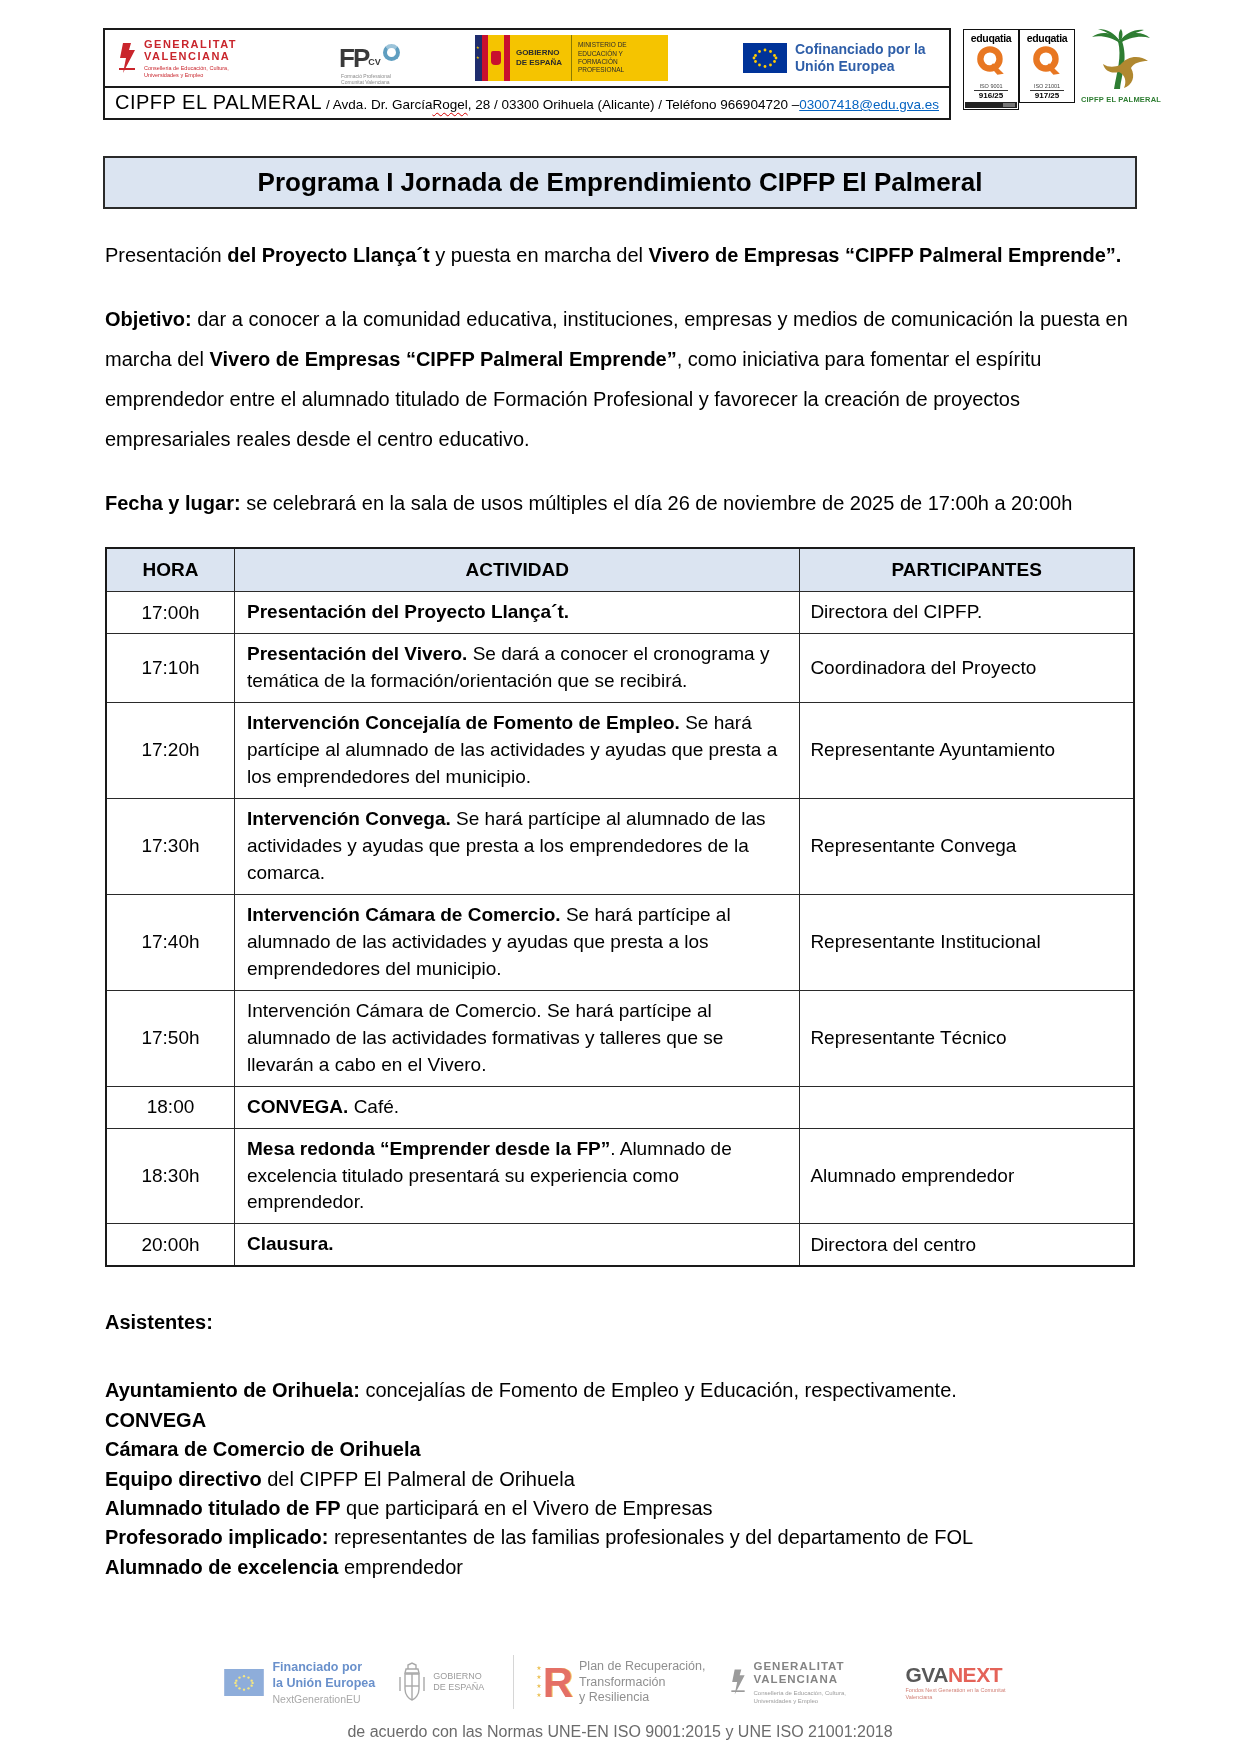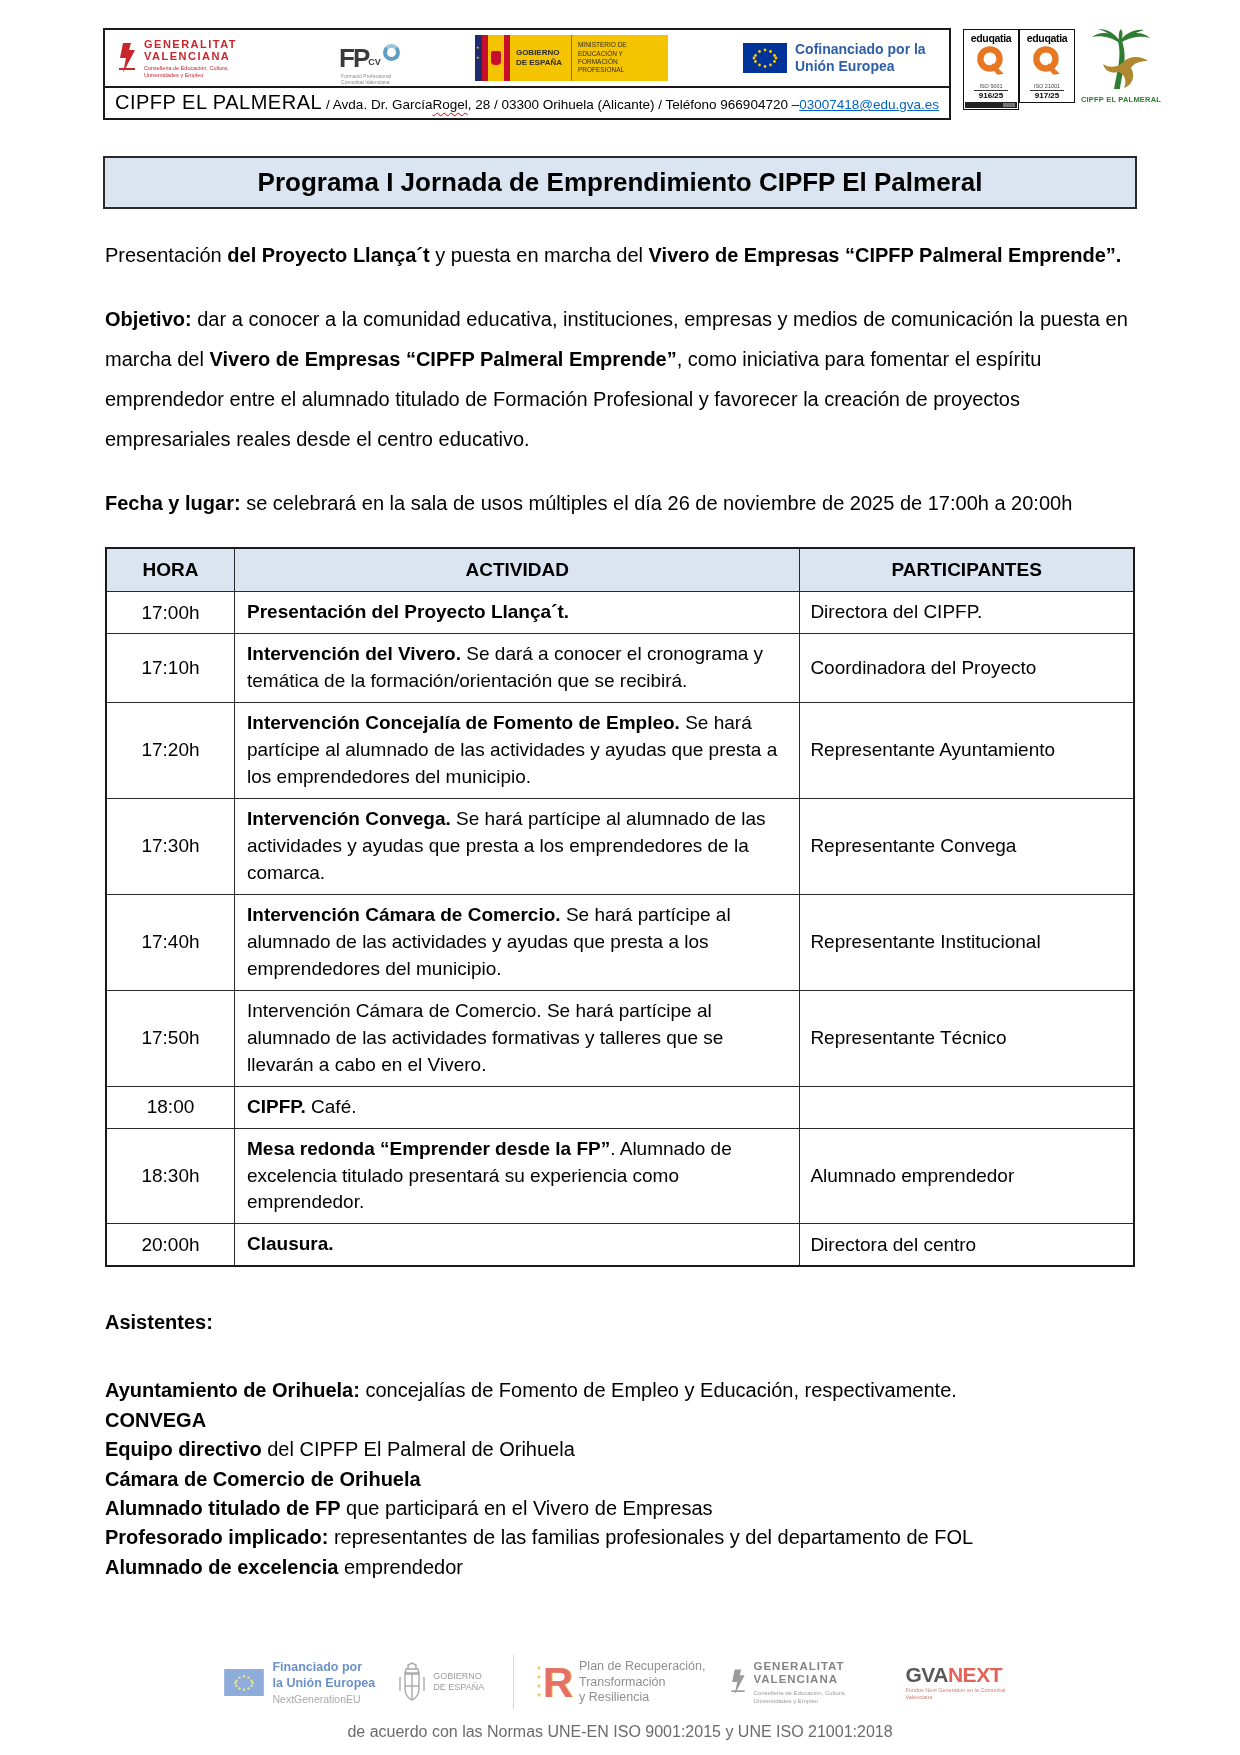--- a/index.html
+++ b/index.html
@@ -244,21 +244,21 @@
       </tr>
     </thead>
     <tbody>
       <tr class="r1">
         <td class="hora">17:00h</td>
         <td class="act"><span style="font-weight: bold;">Presentación del Proyecto Llança´t.</span></td>
         <td class="part">Directora del CIPFP.</td>
       </tr>
       <tr>
         <td class="hora">17:10h</td>
-        <td class="act"><span style="font-weight: bold;">Intervención del Vivero.</span><span> Se dará a conocer el cronograma y temática de la formación/orientación que se recibirá.</span></td>
+        <td class="act"><span style="font-weight: bold;">Presentación del Vivero.</span><span> Se dará a conocer el cronograma y temática de la formación/orientación que se recibirá.</span></td>
         <td class="part">Coordinadora del Proyecto</td>
       </tr>
       <tr>
         <td class="hora">17:20h</td>
         <td class="act"><span style="font-weight: bold;">Intervención Concejalía de Fomento de Empleo.</span><span> Se hará partícipe al alumnado de las actividades y ayudas que presta a los emprendedores del municipio.</span></td>
         <td class="part">Representante Ayuntamiento</td>
       </tr>
       <tr>
         <td class="hora">17:30h</td>
         <td class="act"><span style="font-weight: bold;">Intervención Convega.</span><span> Se hará partícipe al alumnado de las actividades y ayudas que presta a los emprendedores de la comarca.</span></td>
@@ -269,42 +269,42 @@
         <td class="act"><span style="font-weight: bold;">Intervención Cámara de Comercio.</span><span> Se hará partícipe al alumnado de las actividades y ayudas que presta a los emprendedores del municipio.</span></td>
         <td class="part">Representante Institucional</td>
       </tr>
       <tr>
         <td class="hora">17:50h</td>
         <td class="act"><span style="font-weight: normal;">Intervención Cámara de Comercio</span><span>. Se hará partícipe al alumnado de las actividades formativas y talleres que se llevarán a cabo en el Vivero.</span></td>
         <td class="part">Representante Técnico</td>
       </tr>
       <tr>
         <td class="hora">18:00</td>
-        <td class="act"><span style="font-weight: bold;">CIPFP.</span><span> Café.</span></td>
+        <td class="act"><span style="font-weight: bold;">CONVEGA.</span><span> Café.</span></td>
         <td class="part"></td>
       </tr>
       <tr>
         <td class="hora">18:30h</td>
         <td class="act"><span style="font-weight: bold;">Mesa redonda “Emprender desde la FP”</span><span>. Alumnado de excelencia titulado presentará su experiencia como emprendedor.</span></td>
         <td class="part">Alumnado emprendedor</td>
       </tr>
       <tr class="r1">
         <td class="hora">20:00h</td>
         <td class="act"><span style="font-weight: bold;">Clausura.</span></td>
         <td class="part">Directora del centro</td>
       </tr>
     </tbody>
   </table>
 
   <div class="asist">
     <div class="asist-h">Asistentes:</div>
     <div class="asist-item"><span style="font-weight: bold;">Ayuntamiento de Orihuela: </span><span>concejalías de Fomento de Empleo y Educación, respectivamente.</span></div>
     <div class="asist-item"><span style="font-weight: bold;">CONVEGA</span></div>
+    <div class="asist-item"><span style="font-weight: bold;">Cámara de Comercio de Orihuela</span></div>
     <div class="asist-item"><span style="font-weight: bold;">Equipo directivo</span><span> del CIPFP El Palmeral de Orihuela</span></div>
-    <div class="asist-item"><span style="font-weight: bold;">Cámara de Comercio de Orihuela</span></div>
     <div class="asist-item"><span style="font-weight: bold;">Alumnado titulado de FP</span><span> que participará en el Vivero de Empresas</span></div>
     <div class="asist-item"><span style="font-weight: bold;">Profesorado implicado:</span><span> representantes de las familias profesionales y del departamento de FOL</span></div>
     <div class="asist-item"><span style="font-weight: bold;">Alumnado de excelencia</span><span> emprendedor</span></div>
   </div>
 
   <div class="footer">
     <div class="flogos">
 
       <div class="f-eu">
         <svg width="40" height="27" viewBox="0 0 44 30">

